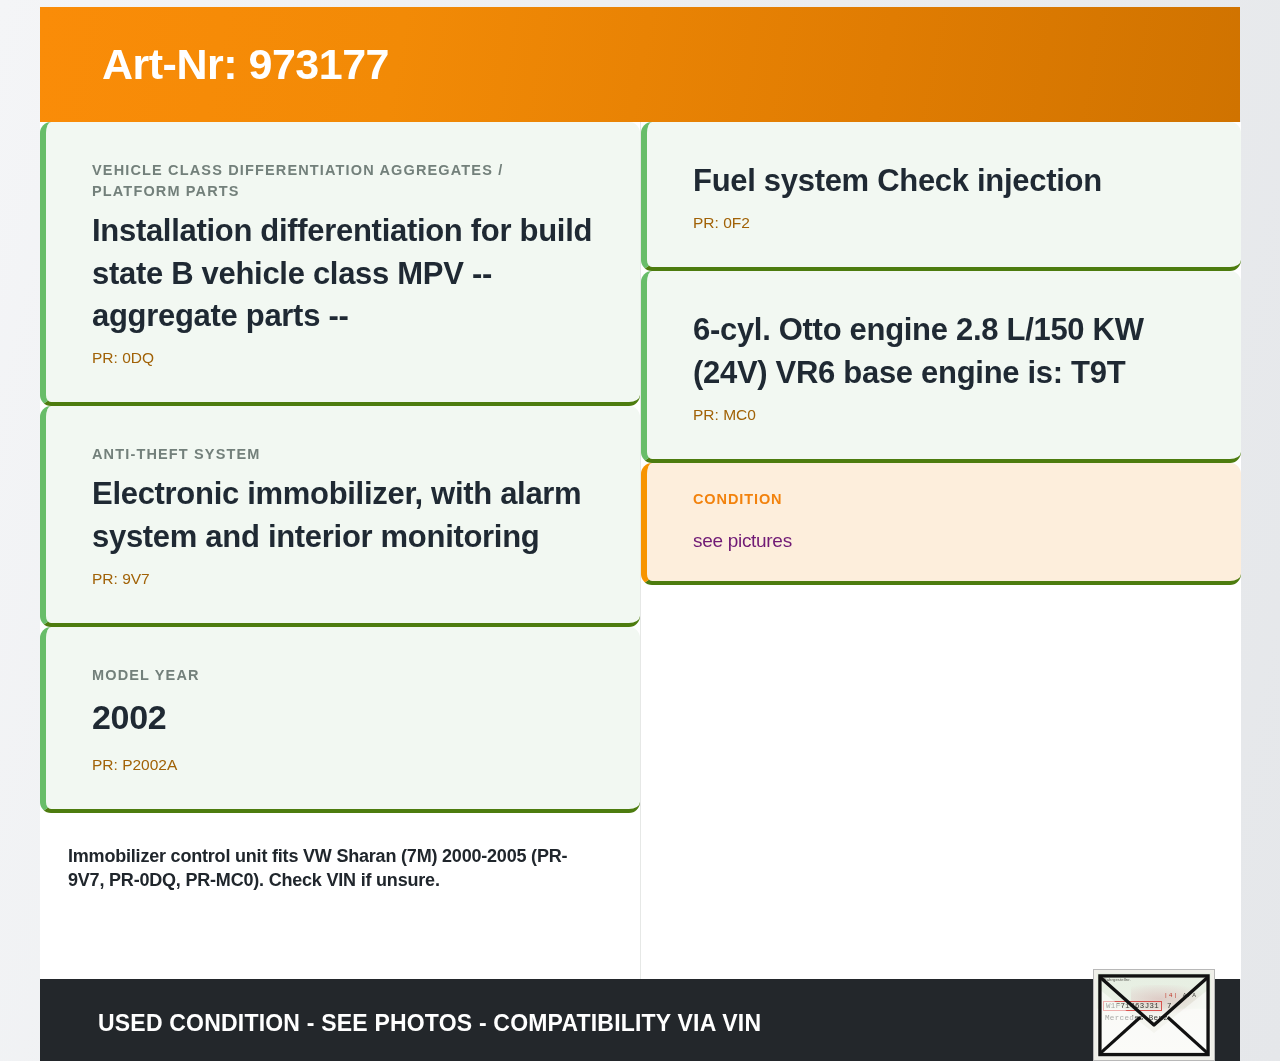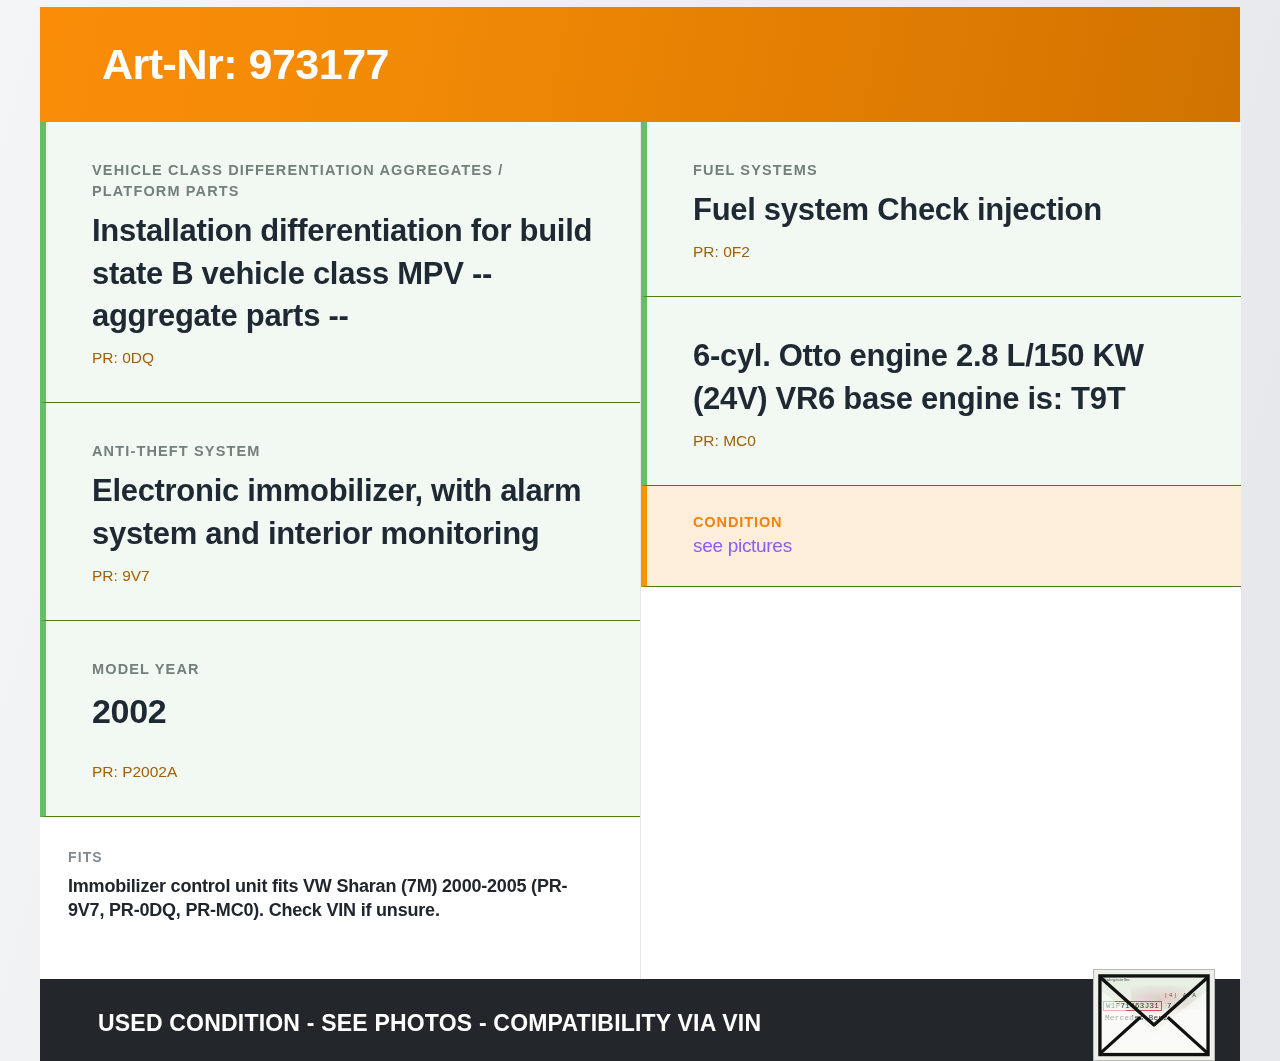--- a/index.html
+++ b/index.html
@@ -60,21 +60,22 @@
     flex-direction: column;
     background: #ffffff;
   }
   .col-left { border-right: 1px solid #e6e8e6; }
 
   
   .card {
     position: relative;
     box-sizing: border-box;
     padding: 38px 46px 34px 46px;
-    border-bottom: 1px solid #4d7c0f;
+    border-bottom: 4px solid #4d7c0f;
+    border-radius: 11px;
   }
   .card.green {
     background: #f2f8f2;
     border-left: 6px solid #68bd69;
   }
   .card.orange {
     background: #fdeedc;
     border-left: 6px solid #f79400;
     padding: 26px 46px 28px 46px;
   }
@@ -84,39 +85,39 @@
     font-weight: bold;
     letter-spacing: 1.15px;
     color: #73807b;
     text-transform: uppercase;
     line-height: 1.45;
     margin: 0 0 8px 0;
   }
   .card.orange .card-label {
     color: #f2820d;
     letter-spacing: 0.9px;
-    margin-bottom: 1px;
+    margin-bottom: 19px;
   }
 
   .card-value {
     font-size: 31px;
     font-weight: bold;
     color: #1f2933;
     line-height: 1.37;
     letter-spacing: -0.3px;
     margin: 0 0 12px 0;
   }
   .card-value.big-year {
     font-size: 34px;
-    margin-bottom: 29px;
+    margin-bottom: 16px;
   }
   .card.orange .card-value {
     font-size: 19px;
     font-weight: normal;
-    color: #8b5cf6;
+    color: #701a75;
     line-height: 1.3;
     margin: 0;
   }
 
   .card-pr {
     font-size: 15.5px;
     color: #a16207;
     line-height: 1.2;
     margin: 0;
   }
@@ -265,31 +266,29 @@
         <div class="card-pr">PR: 9V7</div>
       </div>
 
       <div class="card green">
         <div class="card-label">MODEL YEAR</div>
         <div class="card-value big-year">2002</div>
         <div class="card-pr">PR: P2002A</div>
       </div>
 
       <div class="fits">
-        <div class="fits-label">FITS</div>
         <div class="fits-text">Immobilizer control unit fits VW Sharan (7M) 2000-2005 (PR-9V7, PR-0DQ, PR-MC0). Check VIN if unsure.</div>
       </div>
 
       <div class="filler"></div>
     </div>
 
     <div class="col col-right">
 
       <div class="card green">
-        <div class="card-label">FUEL SYSTEMS</div>
         <div class="card-value">Fuel system Check injection</div>
         <div class="card-pr">PR: 0F2</div>
       </div>
 
       <div class="card green">
         <div class="card-value">6-cyl. Otto engine 2.8 L/150 KW (24V) VR6 base engine is: T9T</div>
         <div class="card-pr">PR: MC0</div>
       </div>
 
       <div class="card orange">

